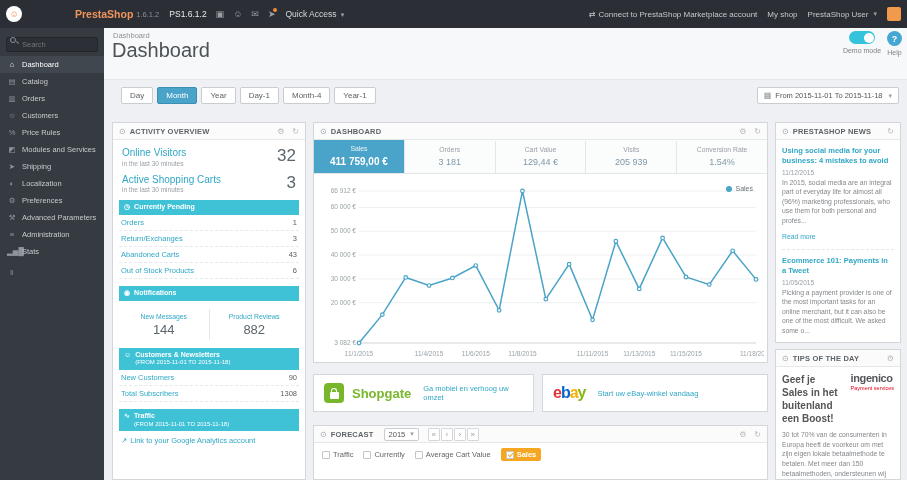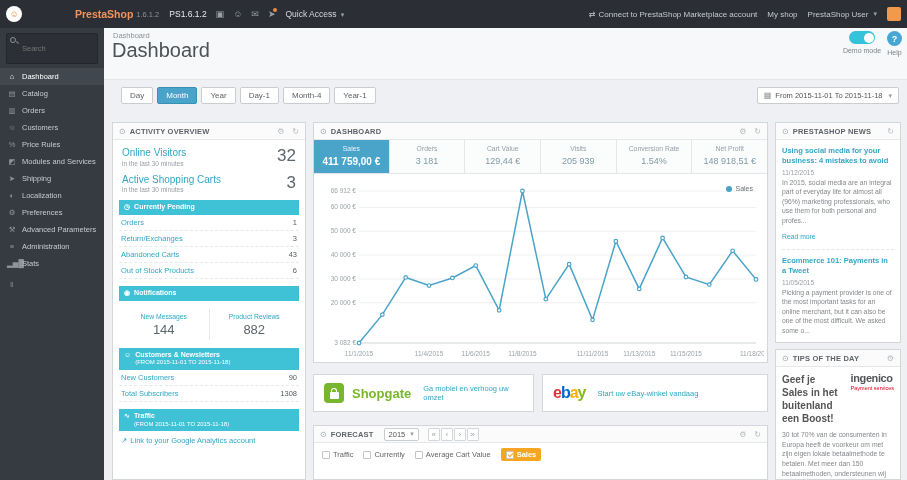--- a/index.html
+++ b/index.html
@@ -18,21 +18,21 @@
   .tb-ic.dot::after { content:""; position:absolute; right:-2px; top:-1px; width:4px; height:4px; border-radius:50%; background:#f08a3c; }
   .quick { font-size:8.5px; margin-left:10px; color:#d4d7da; }
   .tb-right { margin-left:auto; display:flex; align-items:center; gap:10px; }
   .tb-link { font-size:8px; color:#c4c9cd; display:flex; align-items:center; gap:3px; }
   .avatar { width:14px; height:14px; border-radius:2px; background:#f19a4b; }
   .caret { font-size:7px; color:#9aa0a6; margin-left:2px; }
 
   
   .sidebar { position:absolute; left:0; top:28px; width:104px; height:452px; background:var(--sidebar-bg,#363b42); }
   .search-wrap { position:relative; margin:5px 6px 4px; }
-  .search-wrap input { width:100%; height:31px; background:#2c3036; border:1px solid #23272c; border-radius:2px; color:#cdd2d6; font-size:7.5px; padding:0 3px 0 15px; outline:none; font-family:"Liberation Sans",sans-serif; }
+  .search-wrap input { width:100%; height:15px; background:#2c3036; border:1px solid #23272c; border-radius:2px; color:#cdd2d6; font-size:7.5px; padding:0 3px 0 15px; outline:none; font-family:"Liberation Sans",sans-serif; }
   .mag { position:absolute; left:4px; top:3.5px; width:6px; height:6px; border:1px solid #8b9196; border-radius:50%; }
   .mag::after { content:""; position:absolute; left:4.5px; top:4.5px; width:3px; height:1px; background:#8b9196; transform:rotate(45deg); }
   .menu-item { display:flex; align-items:center; gap:5px; height:17px; padding:0 7px; cursor:pointer; }
   .mi-ic { width:10px; text-align:center; font-size:7.5px; color:#8f959b; flex:none; }
   .mi-l { font-size:7.5px; color:#c6cacd; white-space:nowrap; }
   .menu-item.active { background:#41474f; }
   .menu-item.active .mi-l { color:#fff; }
   .menu-item.active .mi-ic { color:#fff; }
   .collapse { text-align:left; padding-left:10px; color:#8b9196; font-size:8px; margin-top:8px; cursor:pointer; }
 
@@ -76,21 +76,21 @@
   .row .rl { color:var(--accent,#31a7c5); }
   .row .rv { color:#565d62; }
   .notif { display:flex; margin:8px 6px; }
   .ncell { flex:1; text-align:center; padding:4px 0 3px; }
   .ncell + .ncell { border-left:1px solid #e6e9ea; }
   .ncell .nl { font-size:6.8px; color:var(--accent,#31a7c5); }
   .ncell .nv { font-size:13px; color:#5c666d; margin-top:2px; }
   .ga-link { margin:0 6px; padding:5px 2px; font-size:7.5px; color:var(--accent,#31a7c5); display:flex; gap:3px; cursor:pointer; }
 
   
-  .kpis { display:flex; background:#fbfcfc; border-bottom:1px solid #e4e7e9; }
+  .kpis { display:flex; background:#fbfcfc; border-bottom:1px solid #e4e7e9;align-items:flex-end; }
   .kpi { flex:1; min-width:0; text-align:center; padding:5px 2px 6px; border-right:1px solid #e4e7e9; cursor:pointer; }
   .kpi:last-child { border-right:none; }
   .kpi .kl { font-size:6.8px; color:#98a0a6; }
   .kpi .kv { font-size:9px; color:#7f99a8; margin-top:4px; white-space:nowrap; }
   .kpi.active { background:var(--active-blue,#4aa3c8); }
   .kpi.active .kl { color:#eaf6fb; }
   .kpi.active .kv { color:#fff; font-weight:bold; font-size:10px; }
   .chartzone { position:absolute; left:5px; top:58px; }
   .legend { position:absolute; right:14px; top:62px; font-size:7px; color:#6b7277; display:flex; align-items:center; gap:3px; }
   .ldot { width:6px; height:6px; border-radius:50%; background:var(--chart-line,#4aa3c8); }
@@ -345,24 +345,20 @@
           <div class="kl">Cart Value</div>
           <div class="kv">129,44 €</div>
         </div>
       <div class="kpi">
           <div class="kl">Visits</div>
           <div class="kv">205 939</div>
         </div>
       <div class="kpi">
           <div class="kl">Conversion Rate</div>
           <div class="kv">1.54%</div>
-        </div>
-      <div class="kpi">
-          <div class="kl">Net Profit</div>
-          <div class="kv">148 918,51 €</div>
         </div>
     </div>
     <div class="chartzone">
       <svg id="sales-chart" width="445" height="180">
           <line x1="40" y1="10" x2="437" y2="10" stroke="#eef1f2"></line>
           <text x="37" y="12" text-anchor="end" font-size="6.5" fill="#9aa3a8" font-family="Liberation Sans, sans-serif">66 912 €</text>
           <line x1="40" y1="26.459721134262885" x2="437" y2="26.459721134262885" stroke="#eef1f2"></line>
           <text x="37" y="28.459721134262885" text-anchor="end" font-size="6.5" fill="#9aa3a8" font-family="Liberation Sans, sans-serif">60 000 €</text>
           <line x1="40" y1="50.27297509008304" x2="437" y2="50.27297509008304" stroke="#eef1f2"></line>
           <text x="37" y="52.27297509008304" text-anchor="end" font-size="6.5" fill="#9aa3a8" font-family="Liberation Sans, sans-serif">50 000 €</text>

